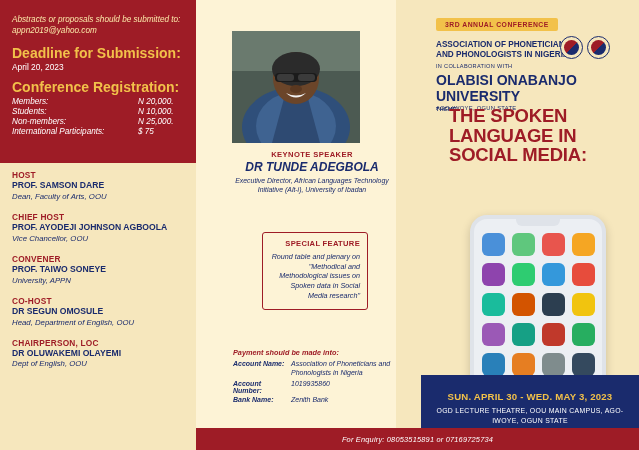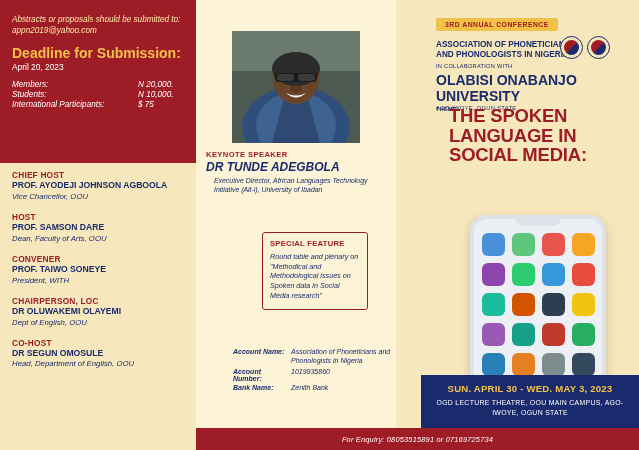--- a/index.html
+++ b/index.html
@@ -22,26 +22,26 @@
 
   .roles{position:absolute;left:0;top:170px;width:196px;padding:0 12px;box-sizing:border-box;}
   .role-block{margin-bottom:11px;}
   .role-title{color:#9e1c26;font-weight:bold;font-size:8.3px;letter-spacing:.2px;margin-bottom:1px;}
   .role-name{color:#1a2b6d;font-weight:bold;font-size:8.6px;line-height:1.15;margin-bottom:1px;}
   .role-sub{color:#1a2b6d;font-style:italic;font-size:7.8px;}
 
   
   .mid-col{position:absolute;left:196px;top:0;width:200px;height:450px;background:#fdf3d6;}
   .photo-wrap{position:absolute;left:232px;top:31px;width:128px;height:112px;overflow:hidden;}
-  .kn-label{position:absolute;left:206px;top:150px;width:180px;}
+  .kn-label{position:absolute;left:222px;top:150px;width:180px;text-align:center;}
   .kn-role{color:#9e1c26;font-weight:bold;font-size:7.6px;letter-spacing:.4px;}
   .kn-name{color:#1a2b6d;font-weight:bold;font-size:12px;font-style:italic;margin-top:1px;}
   .kn-aff{color:#1a2b6d;font-style:italic;font-size:6.9px;line-height:1.3;margin-top:3px;padding:0 8px;}
 
-  .special{position:absolute;left:262px;top:232px;width:106px;border:1.4px solid #9e1c26;border-radius:3px;text-align:left;padding:6px 7px 8px 7px;box-sizing:border-box;}
+  .special{position:absolute;left:262px;top:232px;width:106px;border:1.4px solid #9e1c26;border-radius:3px;text-align:right;padding:6px 7px 8px 7px;box-sizing:border-box;}
   .special-t{color:#9e1c26;font-weight:bold;font-size:7.6px;letter-spacing:.3px;margin-bottom:4px;}
   .special-b{color:#1a2b6d;font-style:italic;font-size:7.2px;line-height:1.35;}
 
   .pay{position:absolute;left:233px;top:348px;width:160px;}
   .pay-h{color:#9e1c26;font-weight:bold;font-style:italic;font-size:7.3px;margin-bottom:3px;}
   .pay-row{display:flex;font-size:7px;color:#1a2b6d;margin-bottom:2px;}
   .pay-k{font-style:italic;font-weight:bold;width:58px;flex:0 0 58px;}
   .pay-v{font-style:italic;flex:1;line-height:1.25;}
 
   
@@ -58,81 +58,86 @@
   .theme-w{position:absolute;left:436px;top:106px;width:10px;color:#1a2b6d;font-size:5.4px;font-weight:bold;line-height:1.35;letter-spacing:.4px;}
   .title{position:absolute;left:449px;top:106px;width:180px;color:#9e1c26;font-weight:bold;font-size:18.5px;line-height:1.06;letter-spacing:-.2px;}
   .subtitle{position:absolute;left:449px;top:166px;width:180px;color:#9e1c26;font-weight:bold;font-size:10.4px;line-height:1.18;}
 
   
   .phone{position:absolute;left:470px;top:215px;width:128px;height:215px;background:#eceff3;border:4px solid #dfe3e9;border-radius:17px;box-shadow:0 3px 10px rgba(0,0,0,.18);overflow:hidden;}
   .phone .notch{position:absolute;left:50%;transform:translateX(-50%);top:0;width:44px;height:7px;background:#dfe3e9;border-radius:0 0 6px 6px;}
   .grid-apps{position:absolute;left:8px;top:14px;right:8px;display:grid;grid-template-columns:repeat(4,1fr);gap:7px 7px;}
   .app{width:23px;height:23px;border-radius:6px;}
 
-  .datebar{position:absolute;left:421px;top:375px;width:218px;height:53px;background:#1a2b6d;color:#ffffff;padding:8px 10px;box-sizing:border-box;text-align:center;}
+  .datebar{position:absolute;left:421px;top:375px;width:218px;height:53px;background:#1a2b6d;color:#ffffff;padding:16px 10px;box-sizing:border-box;text-align:center;}
   .date-l1{color:#f2c14a;font-weight:bold;font-size:9.6px;letter-spacing:.2px;}
   .date-l2{font-size:6.9px;margin-top:4px;letter-spacing:.3px;line-height:1.4;}
 
   
   .bottom{position:absolute;left:196px;top:428px;width:443px;height:22px;background:#9e1c26;color:#ffffff;display:flex;align-items:center;justify-content:center;font-size:7.4px;font-style:italic;letter-spacing:.2px;}
   .leftbottom{position:absolute;left:0;top:428px;width:196px;height:22px;background:#f6e7bd;}
 </style>
 </head>
 <body>
 
 <div class="flyer">
 
   <div class="left-col">
     <div class="left-red">
       <div class="abstract-note">Abstracts or proposals should be submitted to: appn2019@yahoo.com</div>
       <div class="lbl-gold">Deadline for Submission:</div>
       <div class="val-wh">April 20, 2023</div>
+      <div class="lbl-gold">Conference Registration:</div>
       <table class="reg-table">
         <tbody>
             <tr>
           <td>Members:</td>
           <td class="amt">N 20,000.</td>
         </tr>
         <tr>
           <td>Students:</td>
           <td class="amt">N 10,000.</td>
         </tr>
         <tr>
+          <td>Non-members:</td>
+          <td class="amt">N 25,000.</td>
+        </tr>
+        <tr>
           <td>International Participants:</td>
           <td class="amt">$ 75</td>
         </tr>
       </tbody>
         </table>
     </div>
 
     <div class="roles">
+      <div class="role-block">
+        <div class="role-title">HOST</div>
+        <div class="role-name">PROF. SAMSON DARE</div>
+        <div class="role-sub">Dean, Faculty of Arts, OOU</div>
+      </div>
       <div class="role-block">
         <div class="role-title">CHIEF HOST</div>
         <div class="role-name">PROF. AYODEJI JOHNSON AGBOOLA</div>
         <div class="role-sub">Vice Chancellor, OOU</div>
       </div>
       <div class="role-block">
-        <div class="role-title">HOST</div>
-        <div class="role-name">PROF. SAMSON DARE</div>
-        <div class="role-sub">Dean, Faculty of Arts, OOU</div>
-      </div>
-      <div class="role-block">
         <div class="role-title">CONVENER</div>
         <div class="role-name">PROF. TAIWO SONEYE</div>
-        <div class="role-sub">President, WITH</div>
+        <div class="role-sub">University, APPN</div>
+      </div>
+      <div class="role-block">
+        <div class="role-title">CO-HOST</div>
+        <div class="role-name">DR SEGUN OMOSULE</div>
+        <div class="role-sub">Head, Department of English, OOU</div>
       </div>
       <div class="role-block">
         <div class="role-title">CHAIRPERSON, LOC</div>
         <div class="role-name">DR OLUWAKEMI OLAYEMI</div>
         <div class="role-sub">Dept of English, OOU</div>
-      </div>
-      <div class="role-block">
-        <div class="role-title">CO-HOST</div>
-        <div class="role-name">DR SEGUN OMOSULE</div>
-        <div class="role-sub">Head, Department of English, OOU</div>
       </div>
     </div>
     <div class="leftbottom"></div>
   </div>
 
   <div class="mid-col"></div>
 
   <div class="photo-wrap">
     <svg width="128" height="112" viewBox="0 0 128 112">
       <rect x="0" y="0" width="128" height="112" fill="#4c5a52"></rect>
@@ -155,20 +160,21 @@
     <div class="kn-name">DR TUNDE ADEGBOLA</div>
     <div class="kn-aff">Executive Director, African Languages Technology Initiative (Alt-i), University of Ibadan</div>
   </div>
 
   <div class="special">
     <div class="special-t">SPECIAL FEATURE</div>
     <div class="special-b">Round table and plenary on "Methodical and Methodological issues on Spoken data in Social Media research"</div>
   </div>
 
   <div class="pay">
+    <div class="pay-h">Payment should be made into:</div>
     <div class="pay-row">
       <div class="pay-k">Account Name:</div>
       <div class="pay-v">Association of Phoneticians and Phonologists in Nigeria</div>
     </div>
     <div class="pay-row">
       <div class="pay-k">Account Number:</div>
       <div class="pay-v">1019935860</div>
     </div>
     <div class="pay-row">
       <div class="pay-k">Bank Name:</div>

